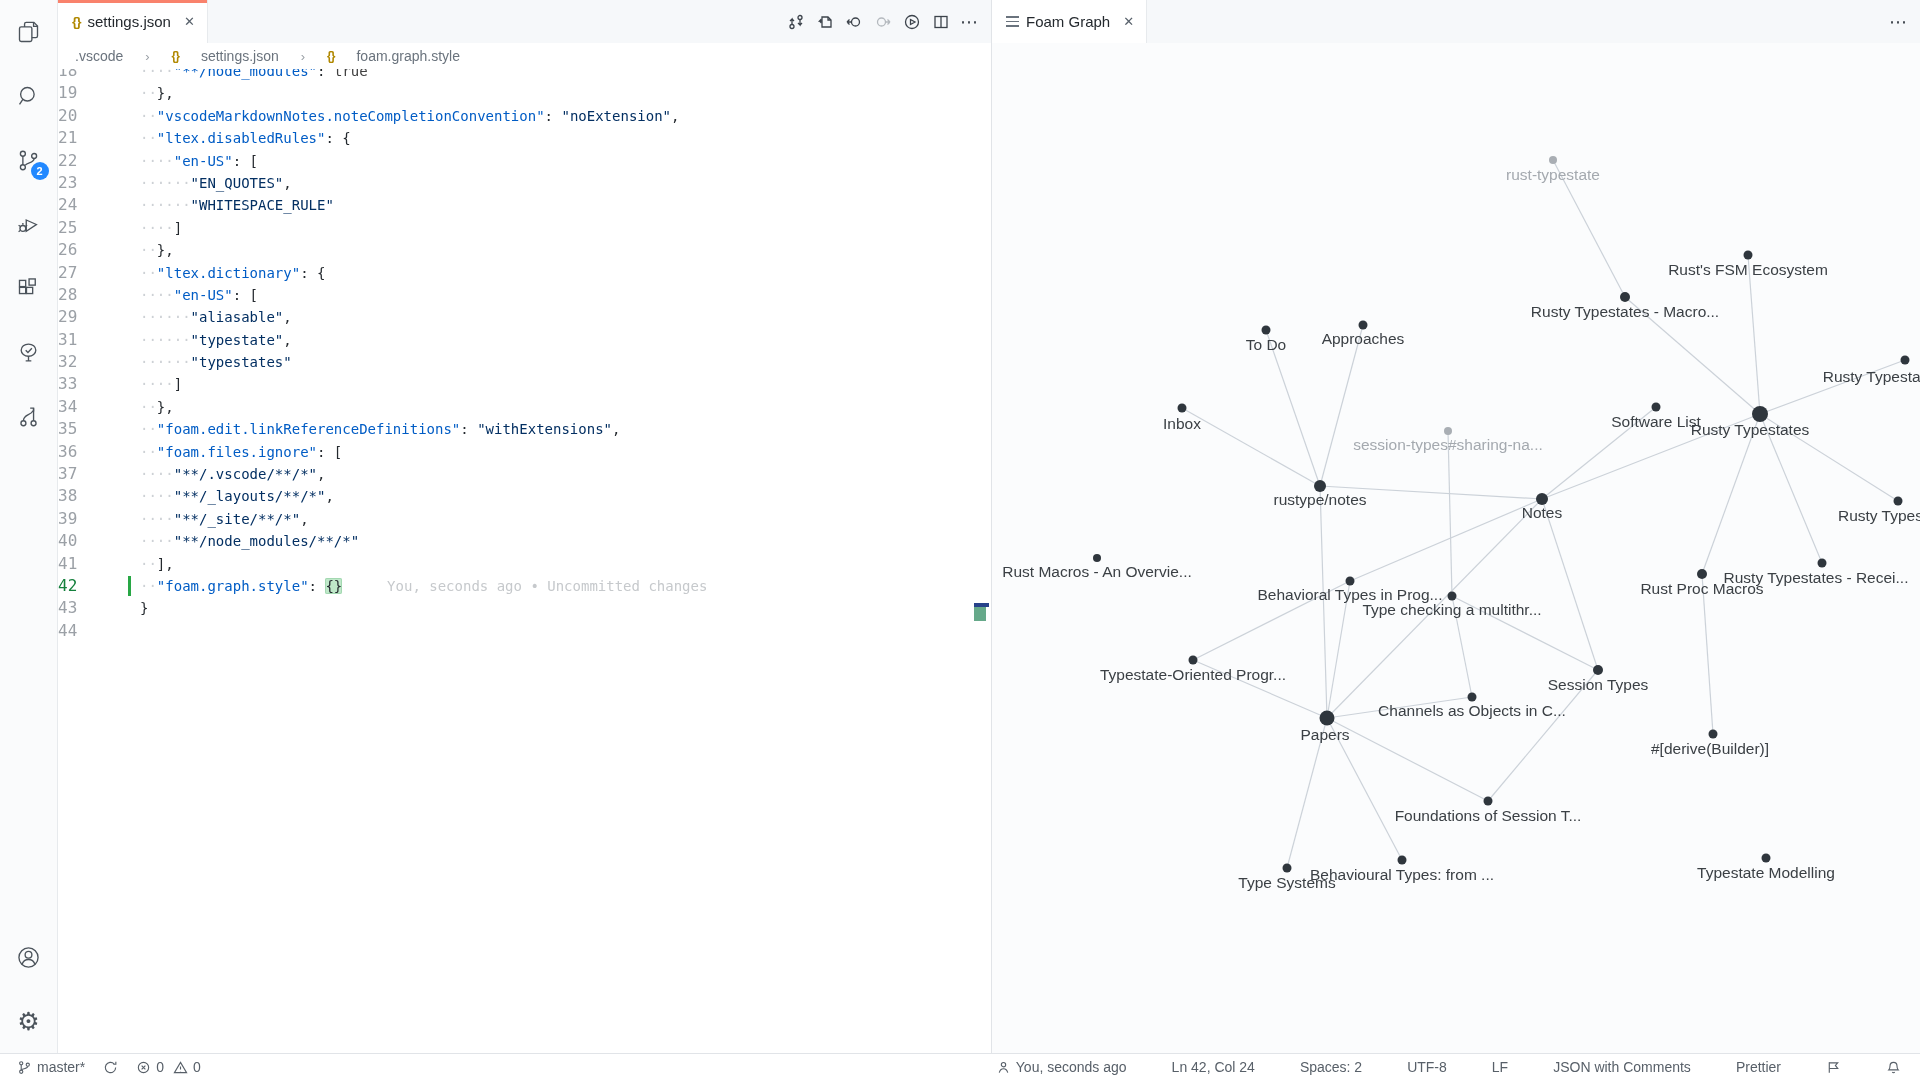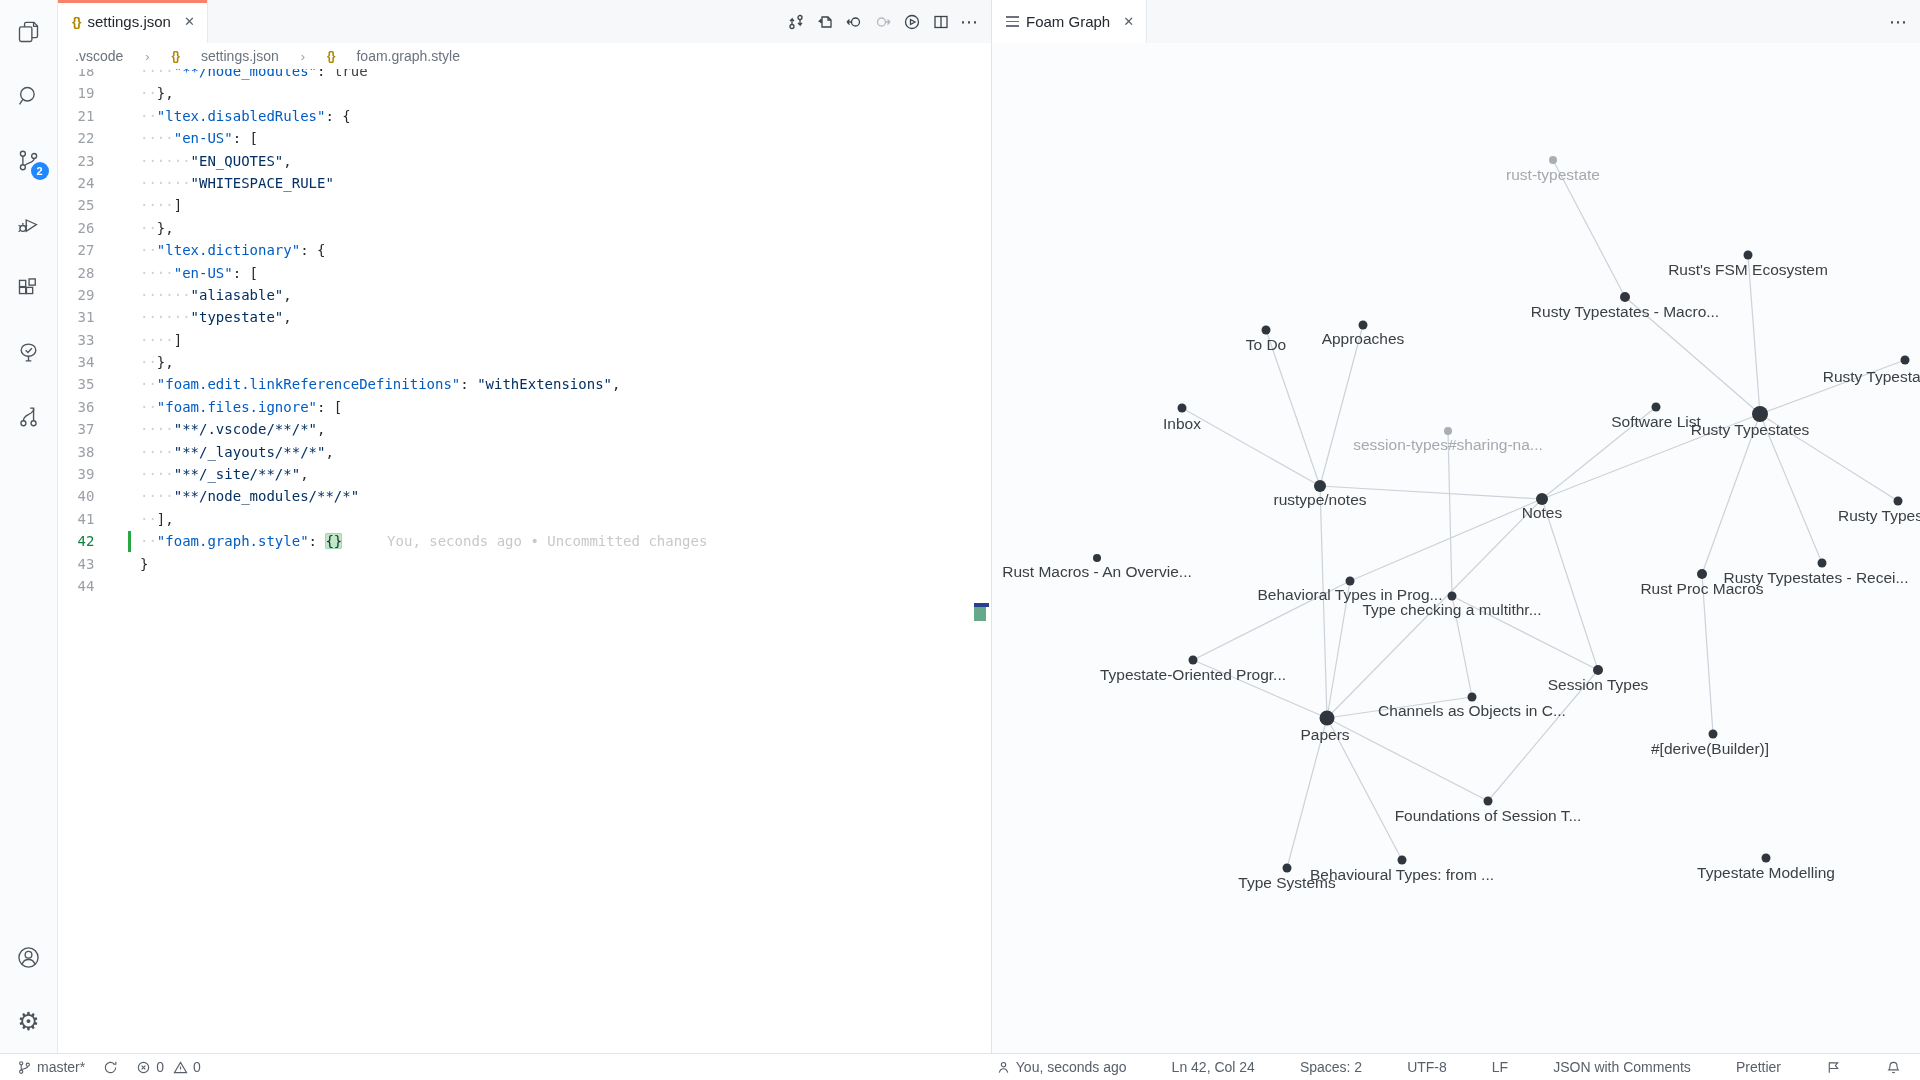--- a/index.html
+++ b/index.html
@@ -41,22 +41,22 @@
   .breadcrumbs { height:26px; display:flex; align-items:center; gap:22px; padding-left:17px;
     font-size:14px; color:#6a737d; background:#fff; }
   .bc-sep { color:#9aa0a6; font-size:13px; }
   .bc-icon { color:#b08800; font-weight:bold; font-size:12px; letter-spacing:-1px; }
 
   
   .code-area { position:relative; height:calc(1053px - 69px); overflow:hidden; }
   .code-lines { margin-top:-9px; }
   .code-row { display:flex; height:22.4px; line-height:22.4px;
     font-family:"DejaVu Sans Mono", monospace; font-size:14px; white-space:pre; }
-  .ln { width:70px; flex:none; text-align:center; padding-right:14px; color:#9ba0a6;
-    font-size:14px; line-height:22.4px; }
+  .ln { width:70px; flex:none; text-align:left; padding-right:14px; color:#9ba0a6;
+    font-size:16px; line-height:22.4px; }
   .ln.active { color:#15803d; }
   .gitbar { width:12px; flex:none; position:relative; }
   .gitbar.mod::before { content:""; position:absolute; left:0; top:1px; bottom:1px; width:3px; background:#28a745; }
   .tk-key { color:#005cc5; }
   .tk-str { color:#032f62; }
   .tk-bool { color:#404040; }
   .tk-punct { color:#24292e; }
   .tk-ws { color:#cdd1d5; }
   .tk-hl { color:#24292e; background:#bfe8c9; box-shadow:0 0 0 1px #a3d8b1 inset; border-radius:2px; }
   .ghost { color:#c6c9cc; margin-left:3.2em;text-align:center; }
@@ -215,30 +215,32 @@
       <span class="bc-icon">{}</span>
       <span>settings.json</span>
       <span class="bc-sep">›</span>
       <span class="bc-icon">{}</span>
       <span>foam.graph.style</span>
     </div>
     <div class="code-area">
       <div class="code-lines" id="code-lines">
           <div class="code-row"><span class="ln">18</span><span class="gitbar"></span><span><span class="tk-ws">····</span><span class="tk-key">"**/node_modules"</span><span class="tk-punct">: </span><span class="tk-bool">true</span></span></div>
           <div class="code-row"><span class="ln">19</span><span class="gitbar"></span><span><span class="tk-ws">··</span><span class="tk-punct">},</span></span></div>
+          <div class="code-row"><span class="ln">20</span><span class="gitbar"></span><span><span class="tk-ws">··</span><span class="tk-key">"vscodeMarkdownNotes.noteCompletionConvention"</span><span class="tk-punct">: </span><span class="tk-str">"noExtension"</span><span class="tk-punct">,</span></span></div>
           <div class="code-row"><span class="ln">21</span><span class="gitbar"></span><span><span class="tk-ws">··</span><span class="tk-key">"ltex.disabledRules"</span><span class="tk-punct">: {</span></span></div>
           <div class="code-row"><span class="ln">22</span><span class="gitbar"></span><span><span class="tk-ws">····</span><span class="tk-key">"en-US"</span><span class="tk-punct">: [</span></span></div>
           <div class="code-row"><span class="ln">23</span><span class="gitbar"></span><span><span class="tk-ws">······</span><span class="tk-str">"EN_QUOTES"</span><span class="tk-punct">,</span></span></div>
           <div class="code-row"><span class="ln">24</span><span class="gitbar"></span><span><span class="tk-ws">······</span><span class="tk-str">"WHITESPACE_RULE"</span></span></div>
           <div class="code-row"><span class="ln">25</span><span class="gitbar"></span><span><span class="tk-ws">····</span><span class="tk-punct">]</span></span></div>
           <div class="code-row"><span class="ln">26</span><span class="gitbar"></span><span><span class="tk-ws">··</span><span class="tk-punct">},</span></span></div>
           <div class="code-row"><span class="ln">27</span><span class="gitbar"></span><span><span class="tk-ws">··</span><span class="tk-key">"ltex.dictionary"</span><span class="tk-punct">: {</span></span></div>
           <div class="code-row"><span class="ln">28</span><span class="gitbar"></span><span><span class="tk-ws">····</span><span class="tk-key">"en-US"</span><span class="tk-punct">: [</span></span></div>
           <div class="code-row"><span class="ln">29</span><span class="gitbar"></span><span><span class="tk-ws">······</span><span class="tk-str">"aliasable"</span><span class="tk-punct">,</span></span></div>
           <div class="code-row"><span class="ln">31</span><span class="gitbar"></span><span><span class="tk-ws">······</span><span class="tk-str">"typestate"</span><span class="tk-punct">,</span></span></div>
+          <div class="code-row"><span class="ln">32</span><span class="gitbar"></span><span><span class="tk-ws">······</span><span class="tk-str">"typestates"</span></span></div>
           <div class="code-row"><span class="ln">33</span><span class="gitbar"></span><span><span class="tk-ws">····</span><span class="tk-punct">]</span></span></div>
           <div class="code-row"><span class="ln">34</span><span class="gitbar"></span><span><span class="tk-ws">··</span><span class="tk-punct">},</span></span></div>
           <div class="code-row"><span class="ln">35</span><span class="gitbar"></span><span><span class="tk-ws">··</span><span class="tk-key">"foam.edit.linkReferenceDefinitions"</span><span class="tk-punct">: </span><span class="tk-str">"withExtensions"</span><span class="tk-punct">,</span></span></div>
           <div class="code-row"><span class="ln">36</span><span class="gitbar"></span><span><span class="tk-ws">··</span><span class="tk-key">"foam.files.ignore"</span><span class="tk-punct">: [</span></span></div>
           <div class="code-row"><span class="ln">37</span><span class="gitbar"></span><span><span class="tk-ws">····</span><span class="tk-str">"**/.vscode/**/*"</span><span class="tk-punct">,</span></span></div>
           <div class="code-row"><span class="ln">38</span><span class="gitbar"></span><span><span class="tk-ws">····</span><span class="tk-str">"**/_layouts/**/*"</span><span class="tk-punct">,</span></span></div>
           <div class="code-row"><span class="ln">39</span><span class="gitbar"></span><span><span class="tk-ws">····</span><span class="tk-str">"**/_site/**/*"</span><span class="tk-punct">,</span></span></div>
           <div class="code-row"><span class="ln">40</span><span class="gitbar"></span><span><span class="tk-ws">····</span><span class="tk-str">"**/node_modules/**/*"</span></span></div>
           <div class="code-row"><span class="ln">41</span><span class="gitbar"></span><span><span class="tk-ws">··</span><span class="tk-punct">],</span></span></div>
           <div class="code-row"><span class="ln active">42</span><span class="gitbar mod"></span><span><span class="tk-ws">··</span><span class="tk-key">"foam.graph.style"</span><span class="tk-punct">: </span><span class="tk-hl">{}</span><span class="ghost">You, seconds ago • Uncommitted changes</span></span></div>

